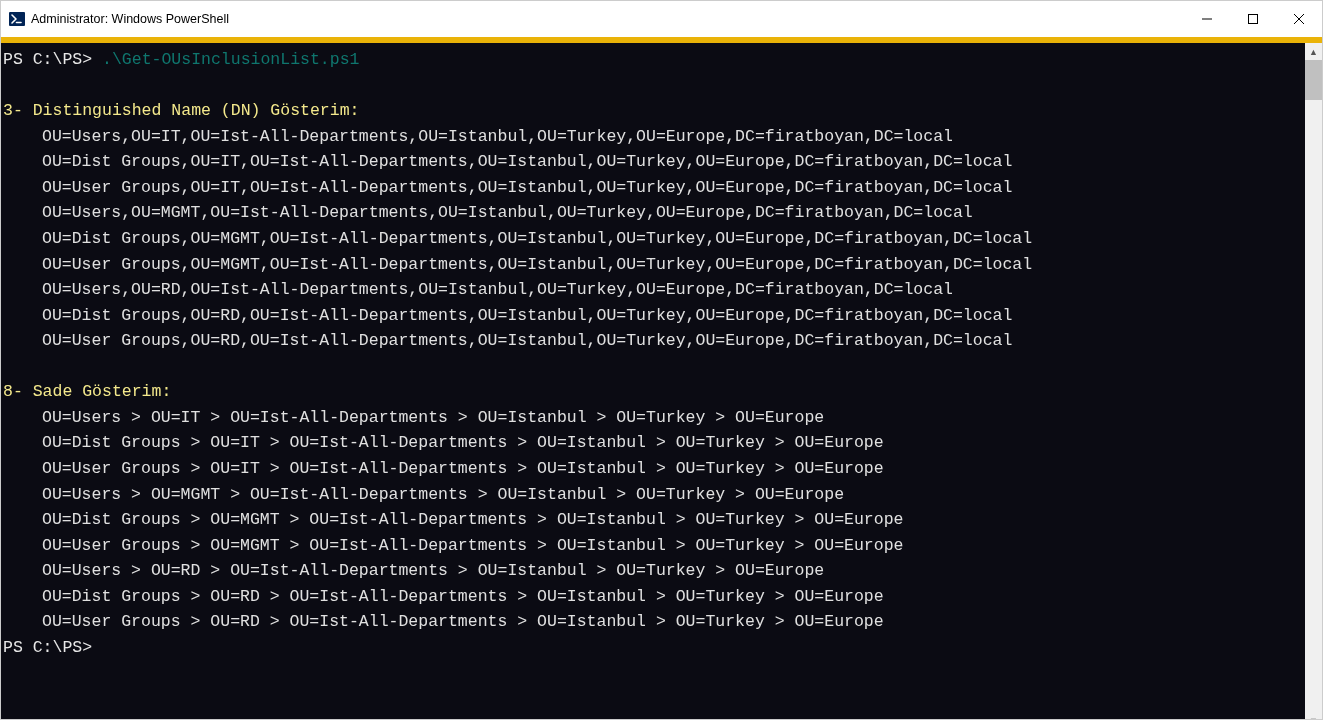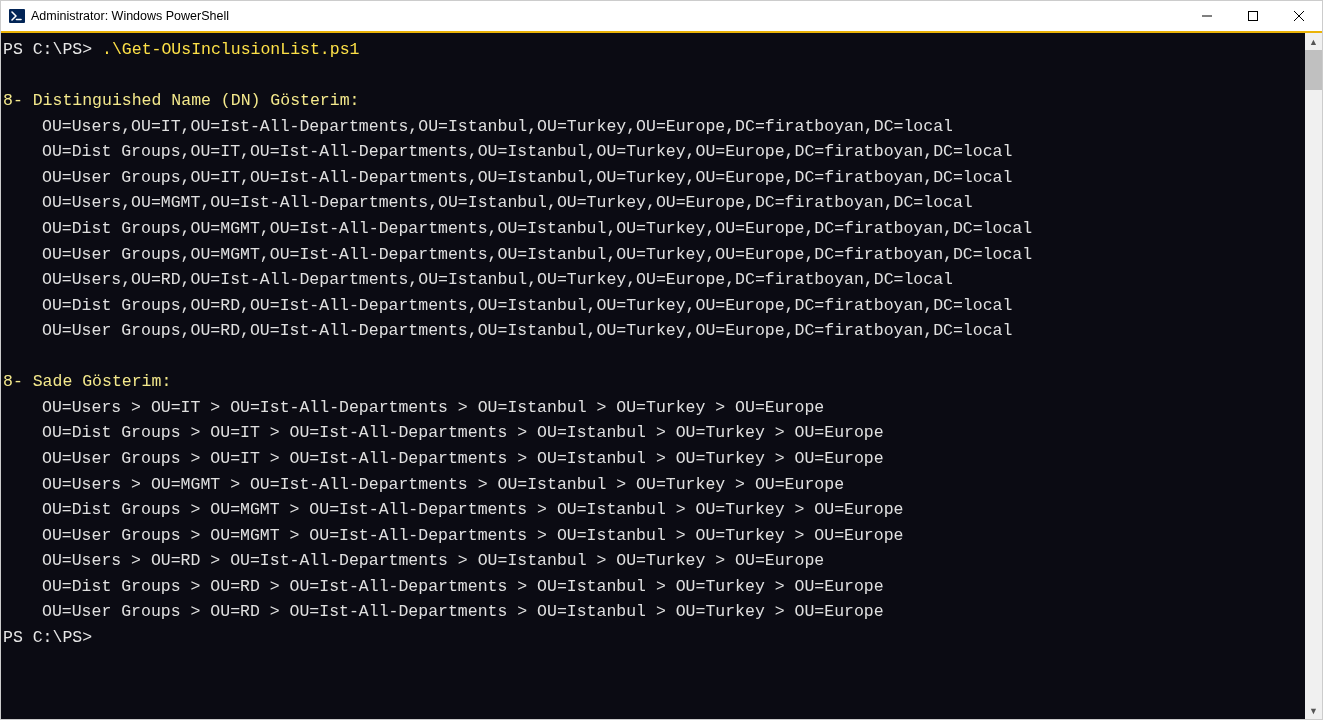--- a/index.html
+++ b/index.html
@@ -5,26 +5,26 @@
     * { box-sizing: border-box; margin: 0; padding: 0; }
     body {
       width: 1323px;
       height: 720px;
       background: #ffffff;
       font-family: "Segoe UI", Arial, sans-serif;
       overflow: hidden;
       border: 1px solid #cccccc;
     }
     .titlebar {
-      height: 32px;
+      height: 42px;
       background: #ffffff;
       display: flex;
       align-items: center;
       padding-left: 8px;
-      border-bottom: 2px solid #eab308;
+      border-bottom: 6px solid #eab308;
     }
     .titlebar-icon {
       width: 16px;
       height: 16px;
       margin-right: 6px;
       flex-shrink: 0;
     }
     .titlebar-title {
       font-size: 12.5px;
       color: #000;
@@ -82,21 +82,21 @@
       left:0; right:0;
     }
     .scrollbar-thumb {
       position:absolute;
       top:0;
       left:0; right:0;
       height:40px;
       background:#c0c0c0;
     }
     .prompt { color: #e8e8e8; margin-top: 36px; }
-    .cmd { color: #fde047; }   
+    .cmd { color: #0f766e; }   
     .head { color: #f4e98c; }  
     .out  { color: #e0e0e0; margin-left: 39px; }  
     .blank { height: 1.55em; }
   </style>
 </head>
 <body>
 
 <div class="titlebar">
   <span class="titlebar-icon">
     <svg viewBox="0 0 16 16">
@@ -121,21 +121,21 @@
       <svg viewBox="0 0 10 10">
           <line x1="0" y1="0" x2="10" y2="10" stroke="#000" stroke-width="1"></line>
           <line x1="10" y1="0" x2="0" y2="10" stroke="#000" stroke-width="1"></line>
         </svg>
     </div>
   </div>
 </div>
 
 <div class="terminal-wrap">
   <div class="terminal"><span class="prompt">PS C:\PS&gt; </span><span class="cmd">.\Get-OUsInclusionList.ps1</span>
-<div class="blank"></div><span class="head">8- Distinguished Name (DN) Gösterim:</span>
+<div class="blank"></div><span class="head">3- Distinguished Name (DN) Gösterim:</span>
 <span class="out">OU=Users,OU=IT,OU=Ist-All-Departments,OU=Istanbul,OU=Turkey,OU=Europe,DC=firatboyan,DC=local</span>
 <span class="out">OU=Dist Groups,OU=IT,OU=Ist-All-Departments,OU=Istanbul,OU=Turkey,OU=Europe,DC=firatboyan,DC=local</span>
 <span class="out">OU=User Groups,OU=IT,OU=Ist-All-Departments,OU=Istanbul,OU=Turkey,OU=Europe,DC=firatboyan,DC=local</span>
 <span class="out">OU=Users,OU=MGMT,OU=Ist-All-Departments,OU=Istanbul,OU=Turkey,OU=Europe,DC=firatboyan,DC=local</span>
 <span class="out">OU=Dist Groups,OU=MGMT,OU=Ist-All-Departments,OU=Istanbul,OU=Turkey,OU=Europe,DC=firatboyan,DC=local</span>
 <span class="out">OU=User Groups,OU=MGMT,OU=Ist-All-Departments,OU=Istanbul,OU=Turkey,OU=Europe,DC=firatboyan,DC=local</span>
 <span class="out">OU=Users,OU=RD,OU=Ist-All-Departments,OU=Istanbul,OU=Turkey,OU=Europe,DC=firatboyan,DC=local</span>
 <span class="out">OU=Dist Groups,OU=RD,OU=Ist-All-Departments,OU=Istanbul,OU=Turkey,OU=Europe,DC=firatboyan,DC=local</span>
 <span class="out">OU=User Groups,OU=RD,OU=Ist-All-Departments,OU=Istanbul,OU=Turkey,OU=Europe,DC=firatboyan,DC=local</span>
 <div class="blank"></div><span class="head">8- Sade Gösterim:</span>

